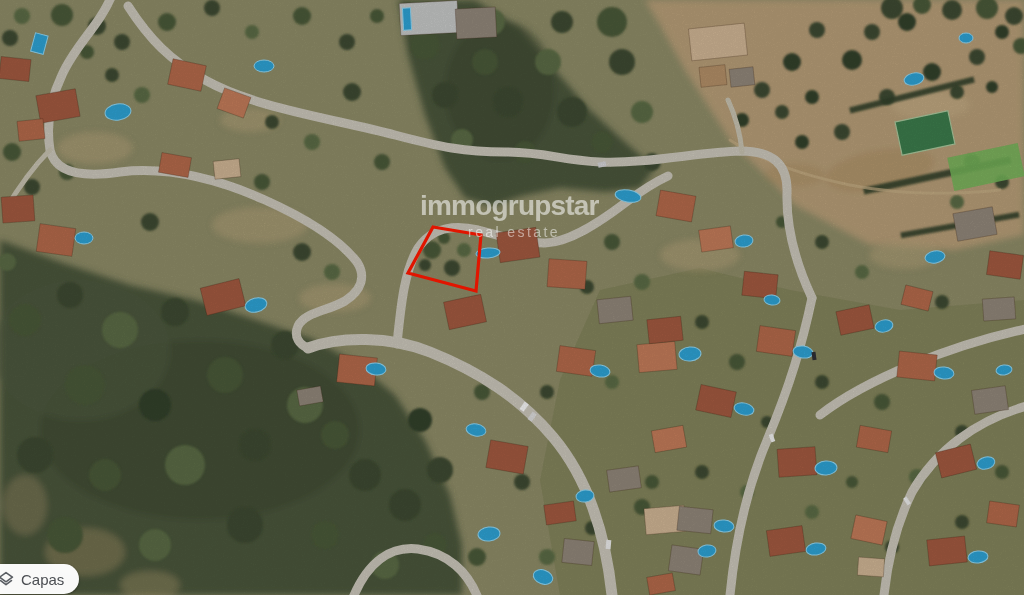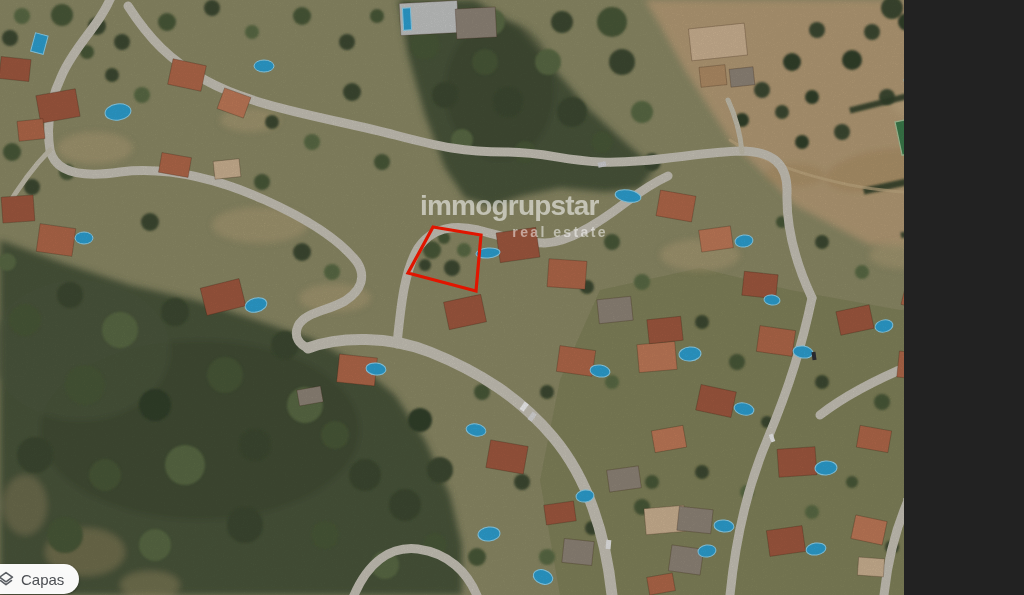--- a/index.html
+++ b/index.html
@@ -1,32 +1,32 @@
 <!DOCTYPE html>
 <html><head>
 <meta charset="utf-8">
 <style>
   html,body{margin:0;padding:0;background:#222;font-family:"Liberation Sans",sans-serif;}
-  .stage{position:relative;width:904px;height:595px;overflow:hidden;background:#ef4444;}
+  .stage{position:relative;width:1024px;height:595px;overflow:hidden;background:#ef4444;}
   svg{display:block}
   
   .t1{fill:#3e4a31}.t2{fill:#4a5839}.t3{fill:#5a6a45}.t4{fill:#33402a}
   
   .hA{fill:#a0583f}.hB{fill:#b2684a}.hC{fill:#c07a58}.hD{fill:#8f8578}.hE{fill:#cdb393}.hF{fill:#c3c5c4}.hG{fill:#b08d66}
   g[data-name="houses"] rect{stroke:rgba(55,30,15,.35);stroke-width:.7}
   .pl{fill:#2da0d2;stroke:#8fd4f0;stroke-width:1}
   .rd{fill:none;stroke:#c8c4b8;stroke-width:9;stroke-linecap:round;stroke-linejoin:round}
   .rd-w{stroke-width:11}
   .rd-min{fill:none;stroke:#c4bfae;stroke-width:5;stroke-linecap:round}
   .trail{fill:none;stroke:#c2ab83;stroke-width:3;stroke-linecap:round;opacity:.7}
   .watermark{position:absolute;left:420px;top:192px;width:188px;color:rgba(255,255,255,.55);
     pointer-events:none;line-height:1;}
   .watermark .brand{font-size:28px;font-weight:700;letter-spacing:-0.8px;white-space:nowrap}
-  .watermark .tagline{margin-top:5px;font-size:14px;font-weight:700;letter-spacing:2.4px;
-    text-align:right;color:rgba(255,255,255,.5)}
+  .watermark .tagline{margin-top:5px;font-size:14px;font-weight:400;letter-spacing:2.4px;
+    text-align:center;color:rgba(255,255,255,.5)}
   .plot-overlay{position:absolute;left:0;top:0;pointer-events:none}
   .layers-btn{position:absolute;left:-16px;top:564px;height:30px;display:flex;align-items:center;
     gap:7px;padding:0 15px 0 14px;background:rgba(255,255,255,.97);border:none;border-radius:16px;
     box-shadow:0 1px 3px rgba(0,0,0,.35);font-family:"Liberation Sans",sans-serif;
     font-size:15px;color:#4c4f53;cursor:pointer}
   .layers-btn svg{flex:0 0 auto}
 </style>
 </head>
 <body>
 

